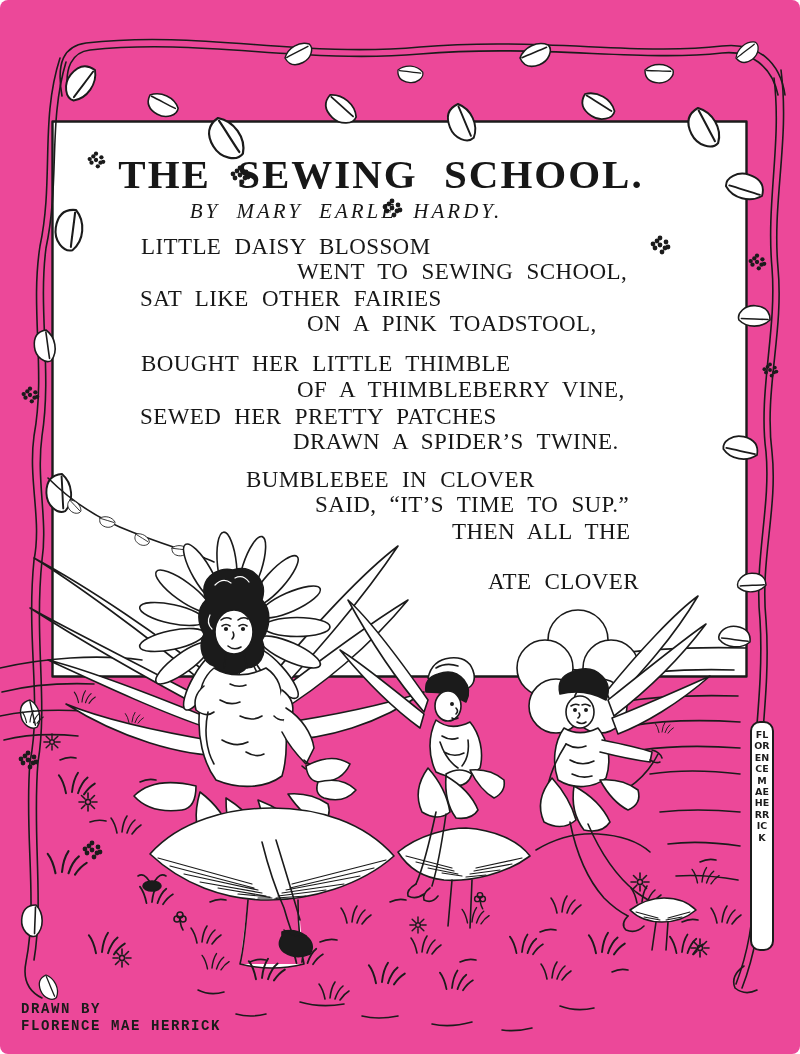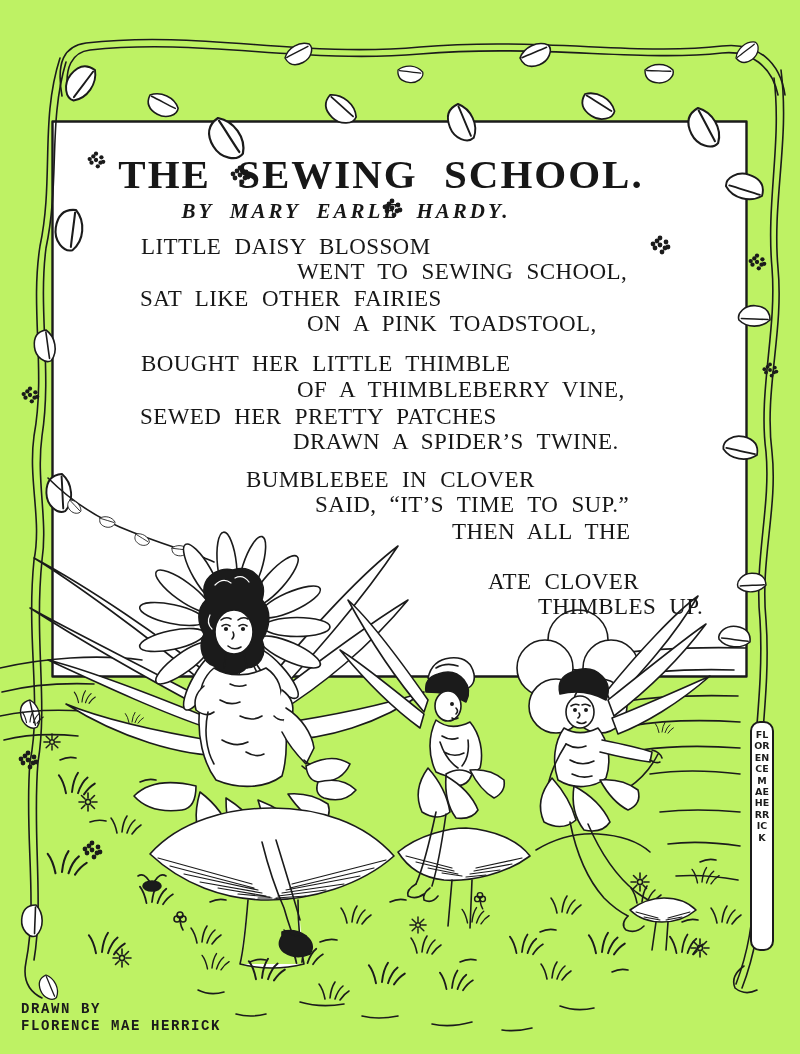--- a/index.html
+++ b/index.html
@@ -1,23 +1,23 @@
 <!DOCTYPE html>
 <html><head>
 <meta charset="utf-8">
 <style>
   html,body{margin:0;padding:0;background:#fff;}
-  .page{position:relative;width:800px;height:1054px;background:#bef264;overflow:hidden;
-        font-family:"Liberation Serif", serif;color:#181818;}
+  .page{position:relative;width:800px;height:1054px;background:#ec4899;overflow:hidden;
+        font-family:"Liberation Serif", serif;color:#181818;border-radius:8px;}
   .art{position:absolute;left:0;top:0;width:800px;height:1054px;}
   .txt{position:absolute;white-space:nowrap;line-height:1;color:#171717;}
   .title{left:52px;top:154px;width:658px;text-align:center;
          font-size:41px;font-weight:700;letter-spacing:2px;word-spacing:14px;}
   .byline{left:52px;top:201px;width:588px;text-align:center;
-          font-style:italic;font-weight:700;font-size:21px;letter-spacing:3px;word-spacing:8px;}
+          font-style:italic;font-weight:400;font-size:21px;letter-spacing:3px;word-spacing:8px;}
   .pl{font-size:23px;font-weight:400;letter-spacing:0.4px;word-spacing:7px;}
   .plaque{position:absolute;left:750px;top:721px;width:16px;height:218px;
           background:#fff;border:2.4px solid #1b1b1b;border-radius:10px;
           padding:6px 2px 2px 2px;
           font-family:"DejaVu Sans", sans-serif;font-weight:700;font-size:9.5px;
           line-height:11.4px;text-align:center;word-break:break-all;color:#1b1b1b;}
   .credit{position:absolute;left:21px;top:1001px;
           font-family:Liberation Mono, monospace;font-weight:700;
           font-size:14px;letter-spacing:1.6px;color:#1b1b1b;line-height:17px;}
 </style>
@@ -310,21 +310,20 @@
   <div class="txt pl" style="left:140px;top:287px">SAT LIKE OTHER FAIRIES</div>
   <div class="txt pl" style="left:307px;top:312px">ON A PINK TOADSTOOL,</div>
   <div class="txt pl" style="left:141px;top:352px">BOUGHT HER LITTLE THIMBLE</div>
   <div class="txt pl" style="left:297px;top:378px">OF A THIMBLEBERRY VINE,</div>
   <div class="txt pl" style="left:140px;top:405px">SEWED HER PRETTY PATCHES</div>
   <div class="txt pl" style="left:293px;top:430px">DRAWN A SPIDER’S TWINE.</div>
   <div class="txt pl" style="left:246px;top:468px">BUMBLEBEE IN CLOVER</div>
   <div class="txt pl" style="left:315px;top:493px">SAID, “IT’S TIME TO SUP.”</div>
   <div class="txt pl" style="left:452px;top:520px">THEN ALL THE</div>
   <div class="txt pl" style="left:488px;top:570px">ATE CLOVER</div>
-  <div class="txt pl" style="left:538px;top:595px">THIMBLES UP.</div>
 
   <div class="plaque">FLORENCE MAE HERRICK</div>
 
   <div class="credit">
     <div>DRAWN BY</div>
     <div>FLORENCE MAE HERRICK</div>
   </div>
 
 </div>
 

